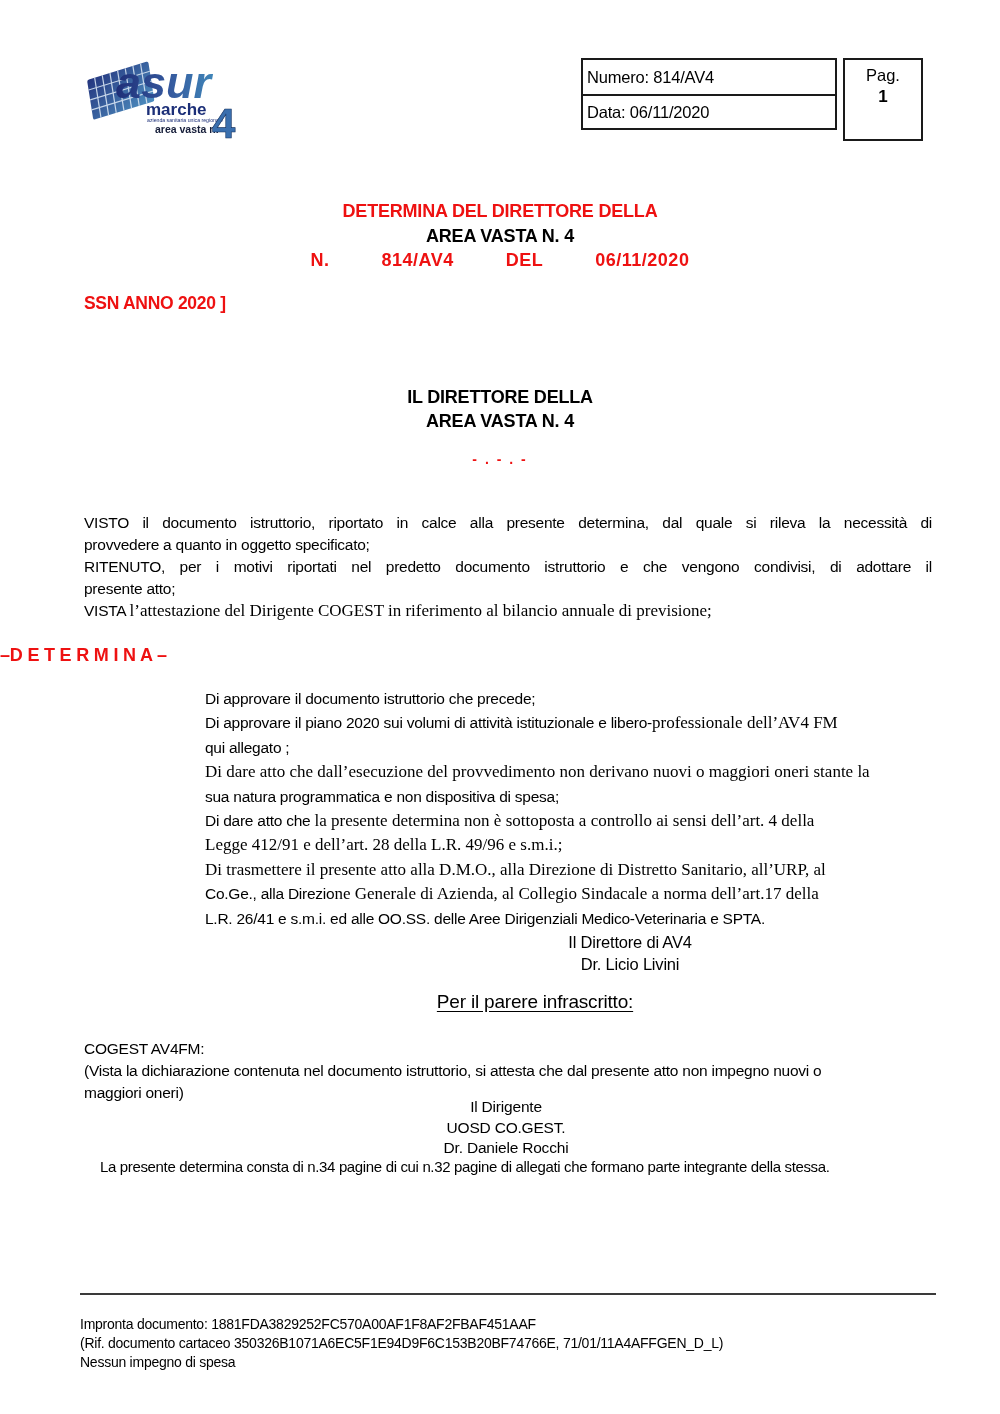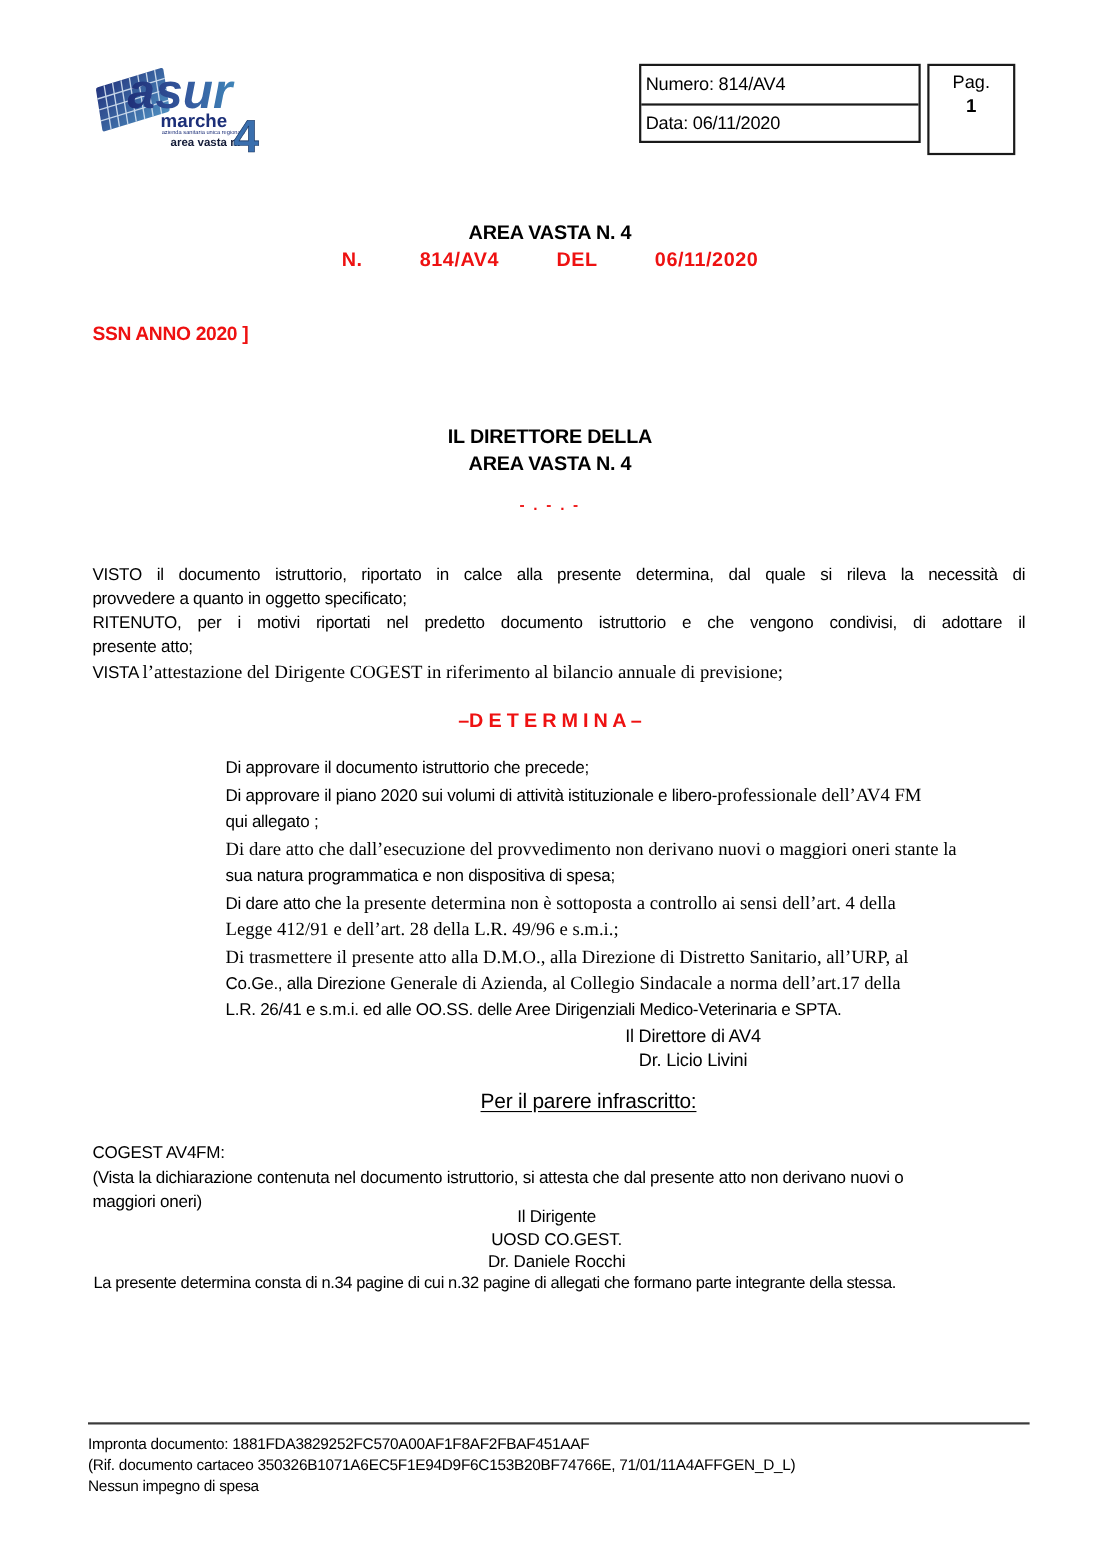--- a/index.html
+++ b/index.html
@@ -37,39 +37,39 @@
     font-weight:bold;font-size:17.5px;line-height:25px;letter-spacing:-0.3px;}
   .direttore-heading{position:absolute;top:385px;left:0;width:100%;text-align:center;
     font-weight:bold;font-size:18px;line-height:24px;letter-spacing:-0.2px;}
   .separator{position:absolute;top:451px;left:0;width:100%;text-align:center;
     color:var(--accent-red);font-size:14px;font-weight:bold;letter-spacing:2px;}
   
   .premesse{position:absolute;top:512px;left:84px;width:848px;
     font-size:15.5px;line-height:22px;letter-spacing:-0.25px;}
   .jline{text-align:justify;text-align-last:justify;}
   .serif{font-family:"Liberation Serif",serif;font-size:17px;letter-spacing:0;}
-  .determina-h{position:absolute;top:645px;left:0;width:100%;text-align:center;
+  .determina-h{position:absolute;top:645px;left:0;width:100%;text-align:left;
     color:var(--accent-red);font-weight:bold;font-size:18px;letter-spacing:-0.2px;}
   .det-list{position:absolute;top:687px;left:205px;width:740px;
     font-size:15.5px;letter-spacing:-0.25px;}
   .det-line{height:24.4px;line-height:24.4px;white-space:nowrap;}
   .firma1{position:absolute;top:931px;left:430px;width:400px;text-align:center;
     font-size:16.5px;line-height:22px;letter-spacing:-0.2px;}
   .parere{position:absolute;top:991px;left:70px;width:930px;text-align:center;
     font-size:19px;letter-spacing:-0.2px;}
   .parere span{text-decoration:underline;text-underline-offset:3px;}
   .cogest{position:absolute;top:1038px;left:84px;width:856px;
     font-size:15.5px;line-height:22px;letter-spacing:-0.25px;}
   .firma2{position:absolute;top:1097px;left:0;width:1012px;text-align:center;
     font-size:15.5px;line-height:20.5px;letter-spacing:-0.2px;}
-  .consta{position:absolute;top:1158px;left:85px;width:900px;font-size:15px;
+  .consta{position:absolute;top:1158px;left:100px;width:900px;font-size:15px;
     letter-spacing:-0.35px;white-space:nowrap;}
   
   .footer{position:absolute;top:1293px;left:80px;width:856px;
-    border-top:2px solid #3a3a3a;padding-top:8px;
+    border-top:2px solid #3a3a3a;padding-top:20px;
     font-size:14px;line-height:19px;letter-spacing:-0.25px;}
   .footer div{white-space:nowrap;}
 </style>
 </head>
 <body>
 
 <div class="page">
 
   <div class="logo">
     <svg width="175" height="92" viewBox="0 0 175 92">
@@ -115,20 +115,21 @@
       <span>Data: 06/11/2020</span>
     </div>
   </div>
 
   <div class="pag-box">
     <div>Pag.</div>
     <div class="pag-num">1</div>
   </div>
 
   <div class="title-block">
+    <div class="red">DETERMINA DEL DIRETTORE DELLA</div>
     <div>AREA VASTA N. 4</div>
     <div class="n-line">
       <span>N.</span>
       <span>814/AV4</span>
       <span>DEL</span>
       <span>06/11/2020</span>
     </div>
   </div>
 
   <div class="oggetto">
@@ -169,21 +170,21 @@
     <div>Il Direttore di AV4</div>
     <div>Dr. Licio Livini</div>
   </div>
 
   <div class="parere">
     <span>Per il parere infrascritto:</span>
   </div>
 
   <div class="cogest">
     <div>COGEST AV4FM:</div>
-    <div>(Vista la dichiarazione contenuta nel documento istruttorio, si attesta che dal presente atto non derivano nuovi o</div>
+    <div>(Vista la dichiarazione contenuta nel documento istruttorio, si attesta che dal presente atto non impegno nuovi o</div>
     <div>maggiori oneri)</div>
   </div>
 
   <div class="firma2">
     <div>Il Dirigente</div>
     <div>UOSD  CO.GEST.</div>
     <div>Dr. Daniele Rocchi</div>
   </div>
 
   <div class="consta">La presente determina consta di n.34 pagine di cui n.32 pagine di allegati che formano parte integrante della stessa.</div>

